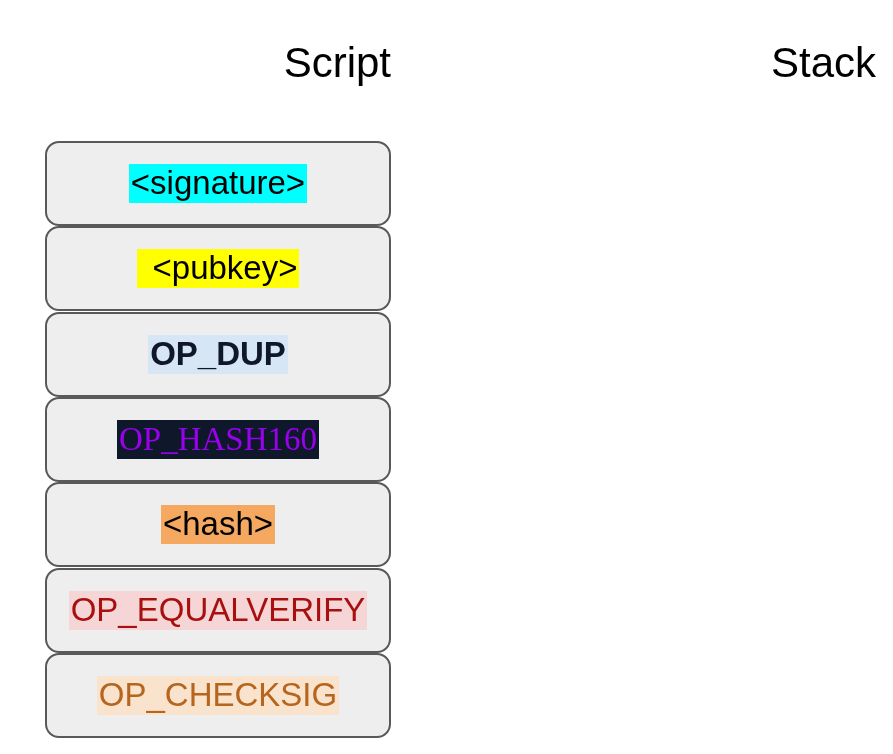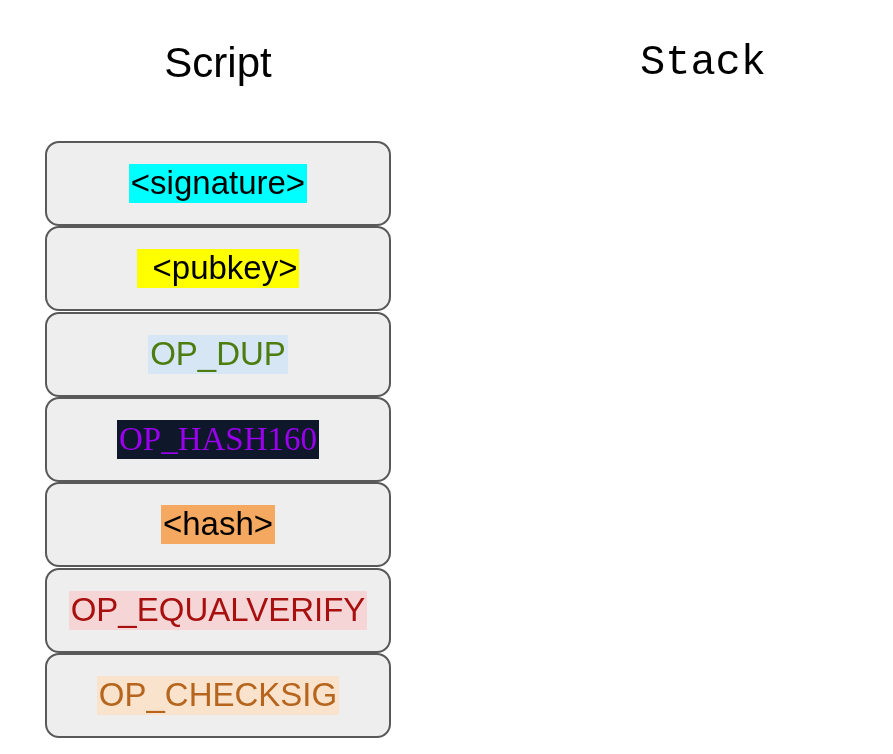--- a/index.html
+++ b/index.html
@@ -20,34 +20,33 @@
     position: absolute;
     inset: 0;
   }
 
   
   .col-header {
     position: absolute;
     font-size: 42px;
     line-height: 1;
     color: #000000;
-    text-align: center;
+    text-align: right;
     white-space: nowrap;
     font-weight: 400;
   }
   #script-header {
     left: 45px;
     width: 346px;
     top: 42px;
   }
   #stack-header {
     left: 530px;
     width: 346px;
     top: 42px;
-    font-family: Liberation Mono, monospace;
   }
 
   
   #script-column {
     position: absolute;
     left: 45px;
     top: 141px;
     width: 346px;
     height: 597px;
   }
@@ -93,21 +92,21 @@
   <div class="col-header" id="stack-header">Stack</div>
 
   <div id="script-column">
       <div class="script-box" style="top: 0px; background: rgb(238, 238, 238); border-color: rgb(89, 89, 89); border-radius: 14px;">
         <span class="op-text" style="color: rgb(0, 0, 0); background: rgb(0, 255, 255);">&lt;signature&gt;</span>
       </div>
       <div class="script-box" style="top: 85px; background: rgb(238, 238, 238); border-color: rgb(89, 89, 89); border-radius: 14px;">
         <span class="op-text" style="color: rgb(0, 0, 0); background: rgb(255, 255, 0); padding-left: 16px;">&lt;pubkey&gt;</span>
       </div>
       <div class="script-box" style="top: 171px; background: rgb(238, 238, 238); border-color: rgb(89, 89, 89); border-radius: 14px;">
-        <span class="op-text" style="color: #4d7c0f; background: rgb(214, 230, 245);">OP_DUP</span>
+        <span class="op-text" style="color: #0f172a; background: rgb(214, 230, 245); font-weight: bold;">OP_DUP</span>
       </div>
       <div class="script-box" style="top: 256px; background: rgb(238, 238, 238); border-color: rgb(89, 89, 89); border-radius: 14px;">
         <span class="op-text" style="color: rgb(153, 0, 238); background: #0f172a; font-family: Liberation Serif, serif;">OP_HASH160</span>
       </div>
       <div class="script-box" style="top: 341px; background: rgb(238, 238, 238); border-color: rgb(89, 89, 89); border-radius: 14px;">
         <span class="op-text" style="color: rgb(0, 0, 0); background: rgb(245, 168, 95); text-align: center;">&lt;hash&gt;</span>
       </div>
       <div class="script-box" style="top: 427px; background: rgb(238, 238, 238); border-color: rgb(89, 89, 89); border-radius: 14px;">
         <span class="op-text" style="color: rgb(168, 16, 16); background: rgb(245, 213, 213);">OP_EQUALVERIFY</span>
       </div>

